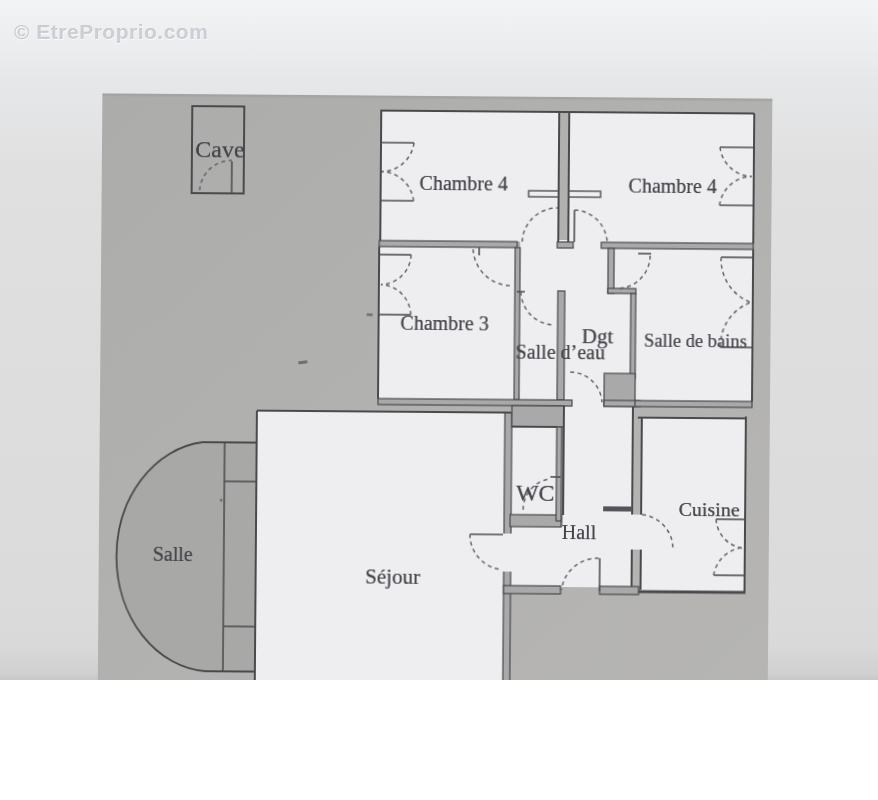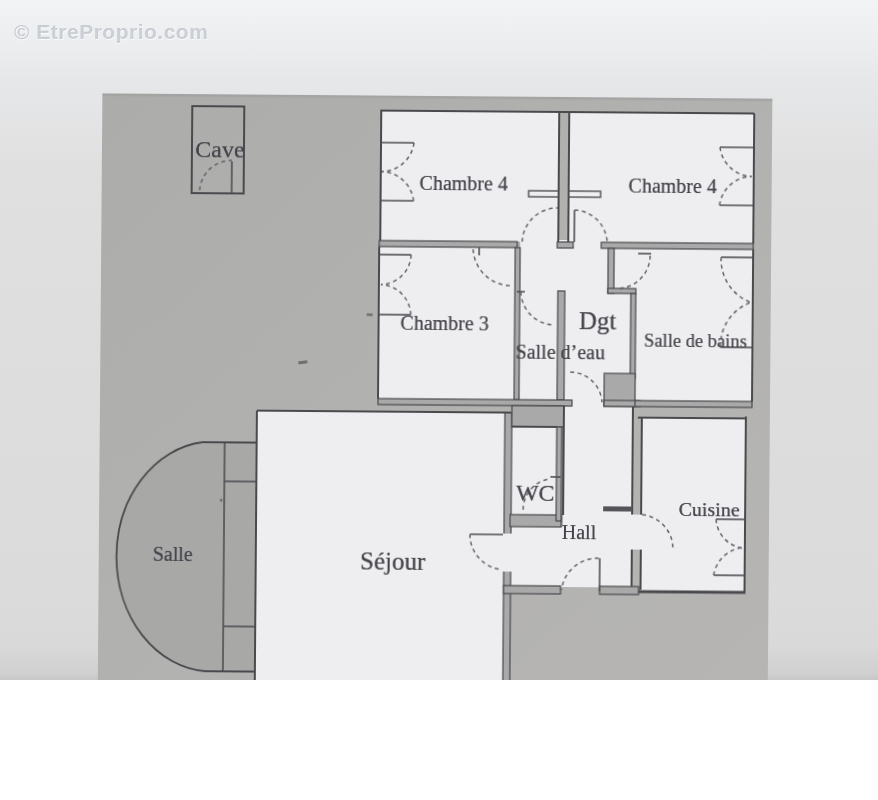--- a/index.html
+++ b/index.html
@@ -22,21 +22,21 @@
     filter:blur(.25px);
   }
   .plan-layer svg{position:absolute;left:0;top:0;}
   .lbl{
     position:absolute;transform:translate(-50%,-50%);
     color:#43434a;font-size:20px;white-space:nowrap;
     text-shadow:0 0 .6px rgba(70,70,80,.75);
   }
   .lbl-sm{font-size:24px;}
   .lbl-xs{font-size:18.5px;}
-  .lbl-lg{font-size:25px;}
+  .lbl-lg{font-size:21px;margin-top:16px;}
   
   .w{stroke:#4a4a4e;stroke-width:2;fill:none;}
   .w3{stroke:#4a4a4e;stroke-width:3.2;fill:none;}
   .wt{stroke:#4f4f54;stroke-width:1.6;fill:none;}
   .b{fill:#a9a9a9;stroke:#4a4a4e;stroke-width:1.2;}
   .r{fill:#eeeef0;stroke:none;}
   .d{stroke:#63636a;stroke-width:1.5;fill:none;stroke-dasharray:4 3.5;}
   .rad{fill:none;stroke:#4f4f54;stroke-width:1.4;}
 </style>
 </head>

